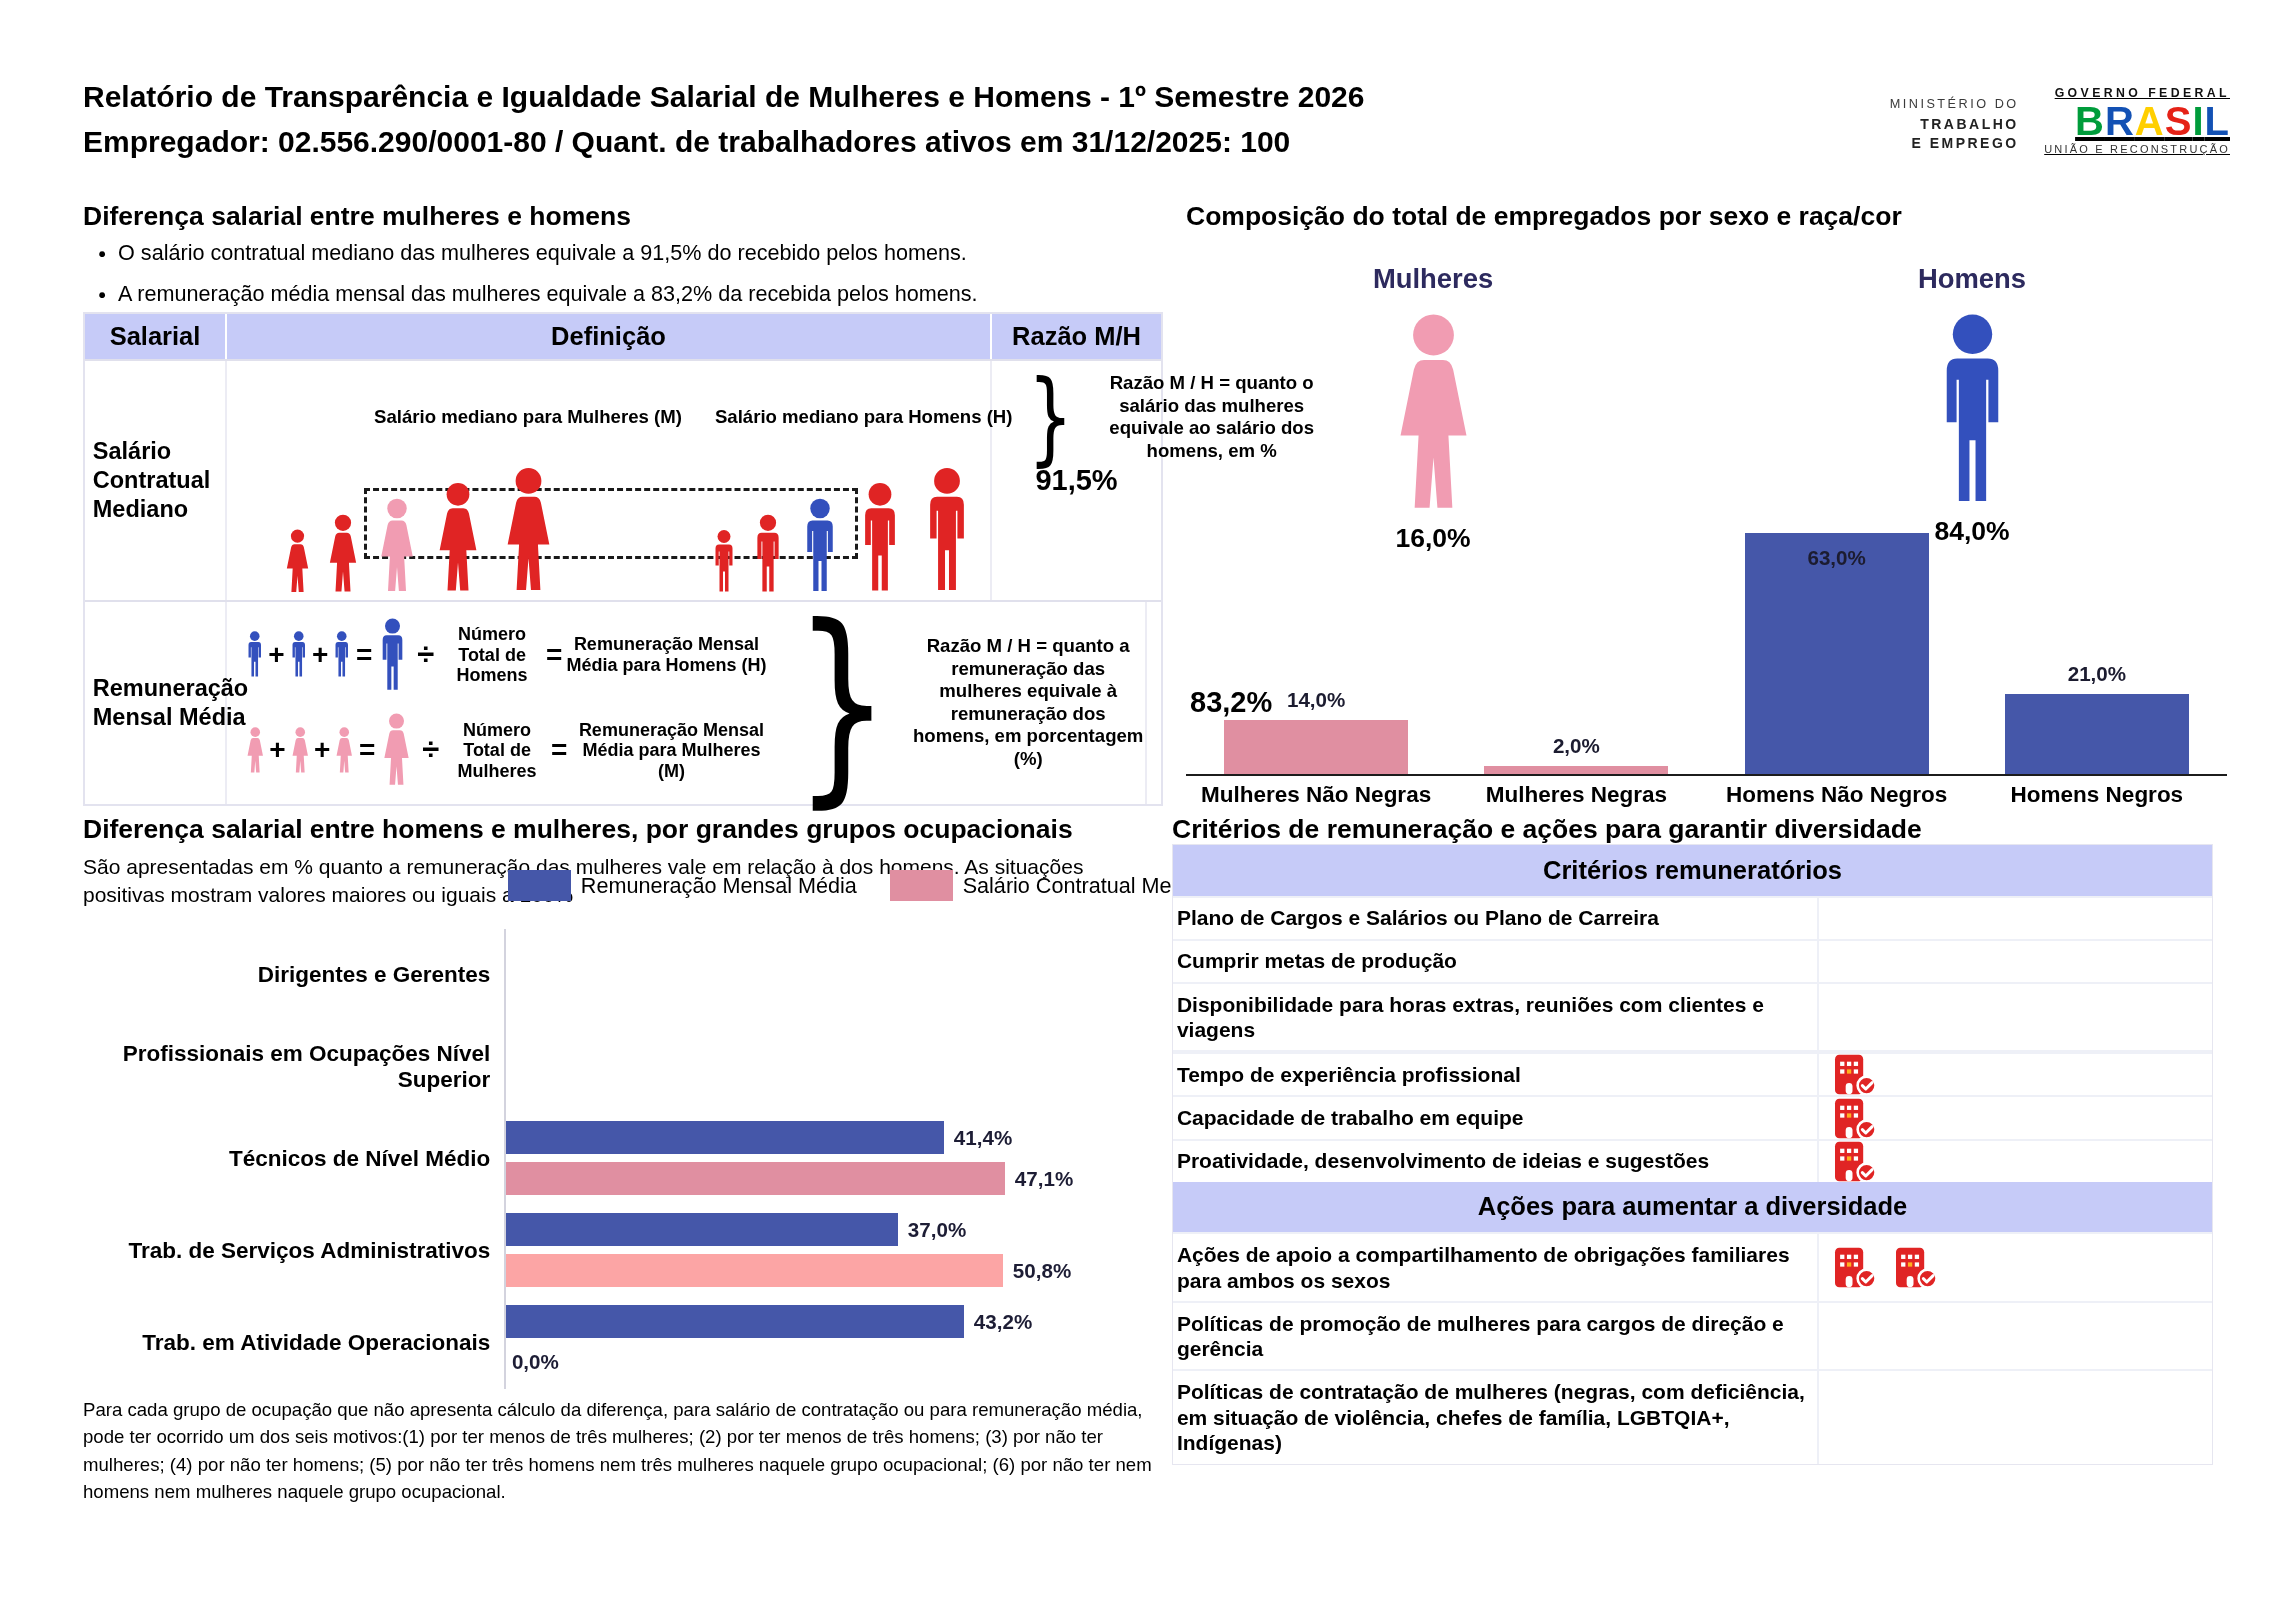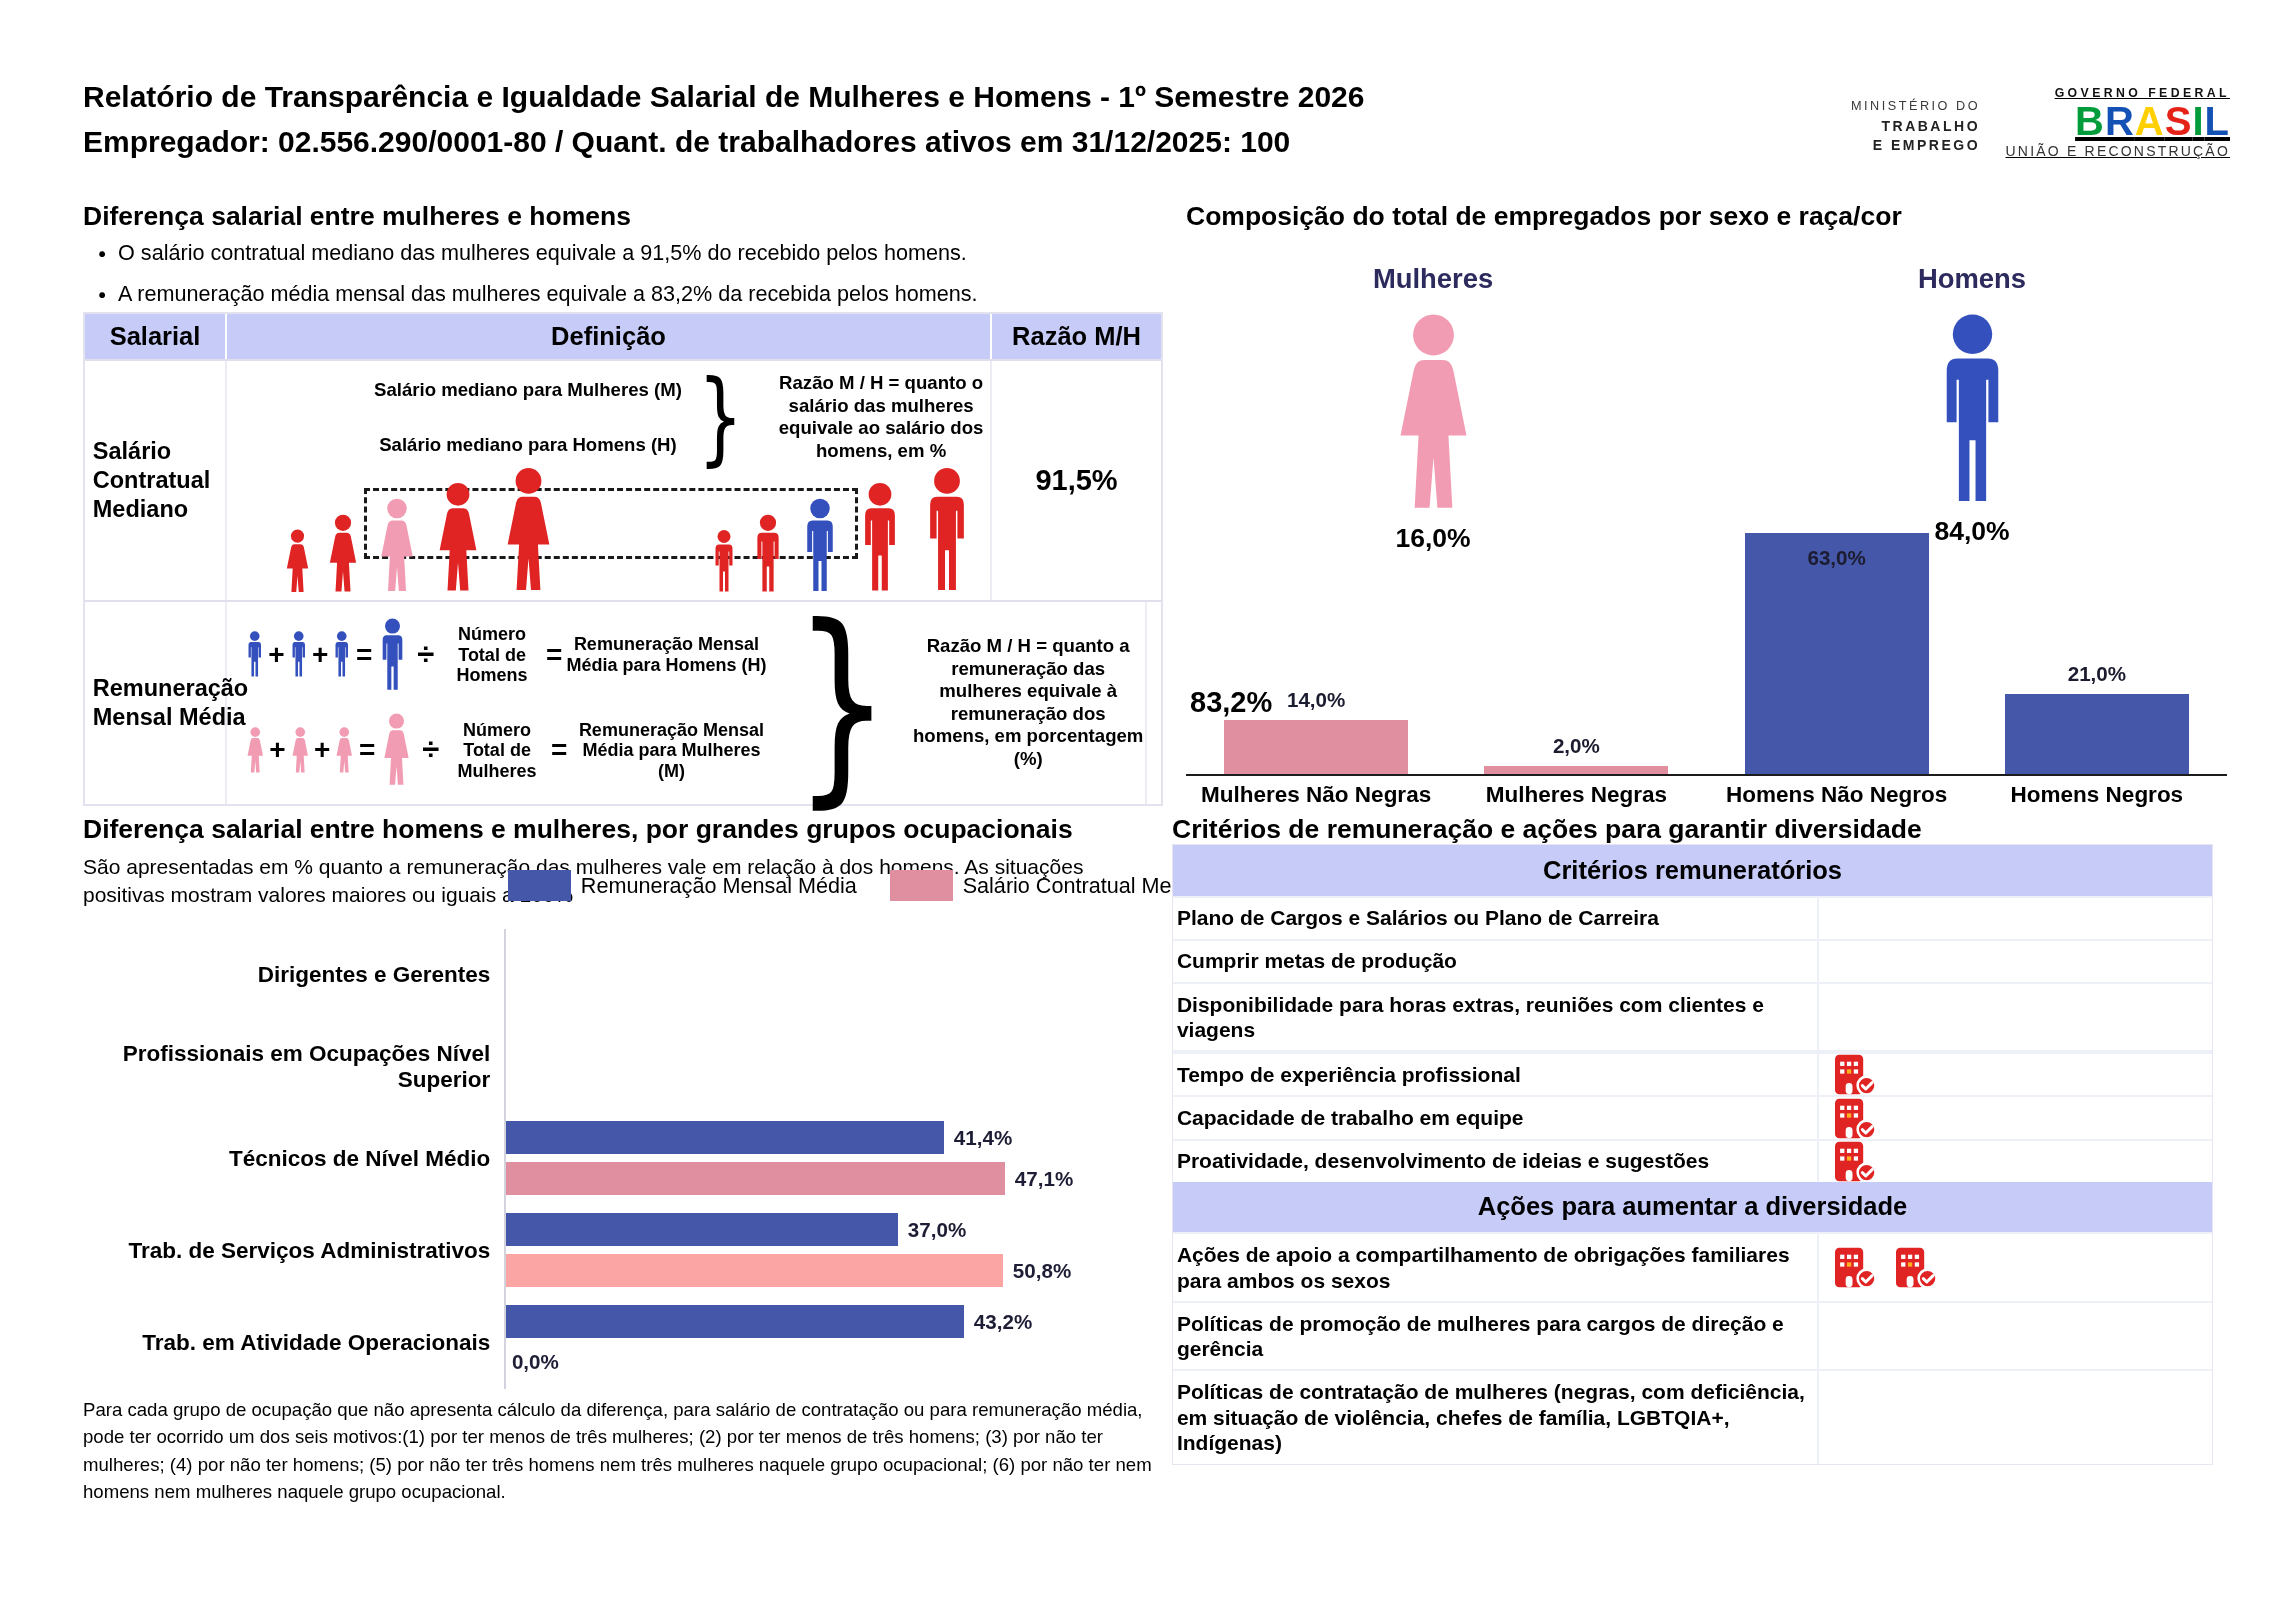--- a/index.html
+++ b/index.html
@@ -9,21 +9,21 @@
   
   .titles{position:absolute;left:83px;top:74px;}
   .titles .t1,.titles .t2{font-size:30px;font-weight:700;line-height:45px;white-space:nowrap;}
   .logos{position:absolute;right:61px;top:86px;display:flex;align-items:center;gap:25.5px;}
   .ministry{text-align:right;line-height:19.6px;}
   .ministry .m1{font-size:12.7px;letter-spacing:2.5px;color:#3a3a3a;margin-top:8px;}
   .ministry .m2{font-size:14px;font-weight:700;letter-spacing:2.5px;color:#222;}
   .gov{text-align:right;text-decoration:underline;}
   .gov-top{font-size:12.3px;font-weight:700;letter-spacing:3.4px;color:#111;}
   .gov-name{font-size:40px;font-weight:900;letter-spacing:1px;line-height:43px;}
-  .gov-bottom{font-size:14px;letter-spacing:2.2px;color:#333;}
+  .gov-bottom{font-size:11px;letter-spacing:2.2px;color:#333;}
 
   .sec-h{position:absolute;font-size:26.5px;font-weight:700;white-space:nowrap;}
 
   
   .bullets{position:absolute;left:98px;top:233px;margin:0;padding:0;list-style:none;}
   .bullets li{font-size:21.6px;line-height:40px;}
   .bullets li::before{content:"●";font-size:13.7px;vertical-align:2px;margin-right:11.8px;}
 
   
   .gap-table{position:absolute;left:83px;top:312px;width:1080px;border:2px solid #e3e3ef;box-sizing:border-box;}
@@ -31,21 +31,21 @@
   .gt-head>div{background:#c6cbf8;font-weight:700;font-size:25.5px;text-align:center;padding:7.8px 0;border-right:2.9px solid #fff;}
   .gt-head>div:last-child{border-right:none;}
   .gt-row{display:grid;grid-template-columns:142px 1fr 169px;border-top:2px solid #e0e0ec;}
   .gt-ind{font-weight:700;font-size:23.5px;line-height:29px;padding:7.8px 3.9px 7.8px 7.8px;display:flex;align-items:center;border-right:2px solid #ececf4;}
   .gt-def{position:relative;border-right:2px solid #ececf4;}
   .gt-ratio{display:flex;align-items:center;justify-content:center;font-weight:700;font-size:29px;}
   .row1 .gt-def{height:239px;}
   .row2 .gt-def{height:202px;}
 
   .def1-top{position:absolute;left:147px;top:7.8px;display:flex;align-items:center;gap:5.9px;}
-  .def1-lines{display:flex;flex-direction:column;gap:33px;text-align:center;}
+  .def1-lines{display:flex;flex-direction:row;gap:33px;text-align:center;}
   .def1-lines div{font-size:18.6px;font-weight:700;white-space:nowrap;}
   .brace1{font-family:"DejaVu Sans",sans-serif;font-size:102px;font-weight:400;transform:scaleX(.7);line-height:98px;}
   .def-note{width:245px;text-align:center;font-size:18.6px;font-weight:700;line-height:22.5px;}
 
   .fig-strip{position:absolute;left:0;bottom:3.9px;width:766px;height:129px;}
   .fig-group{position:absolute;bottom:2px;display:flex;align-items:flex-end;gap:7.8px;}
   .fig-group.left{left:54px;}
   .fig-group.right{right:13.7px;}
   .dash-box{position:absolute;left:137px;top:21.6px;width:488px;height:65px;border:3.4px dashed #1a1a1a;}
 

